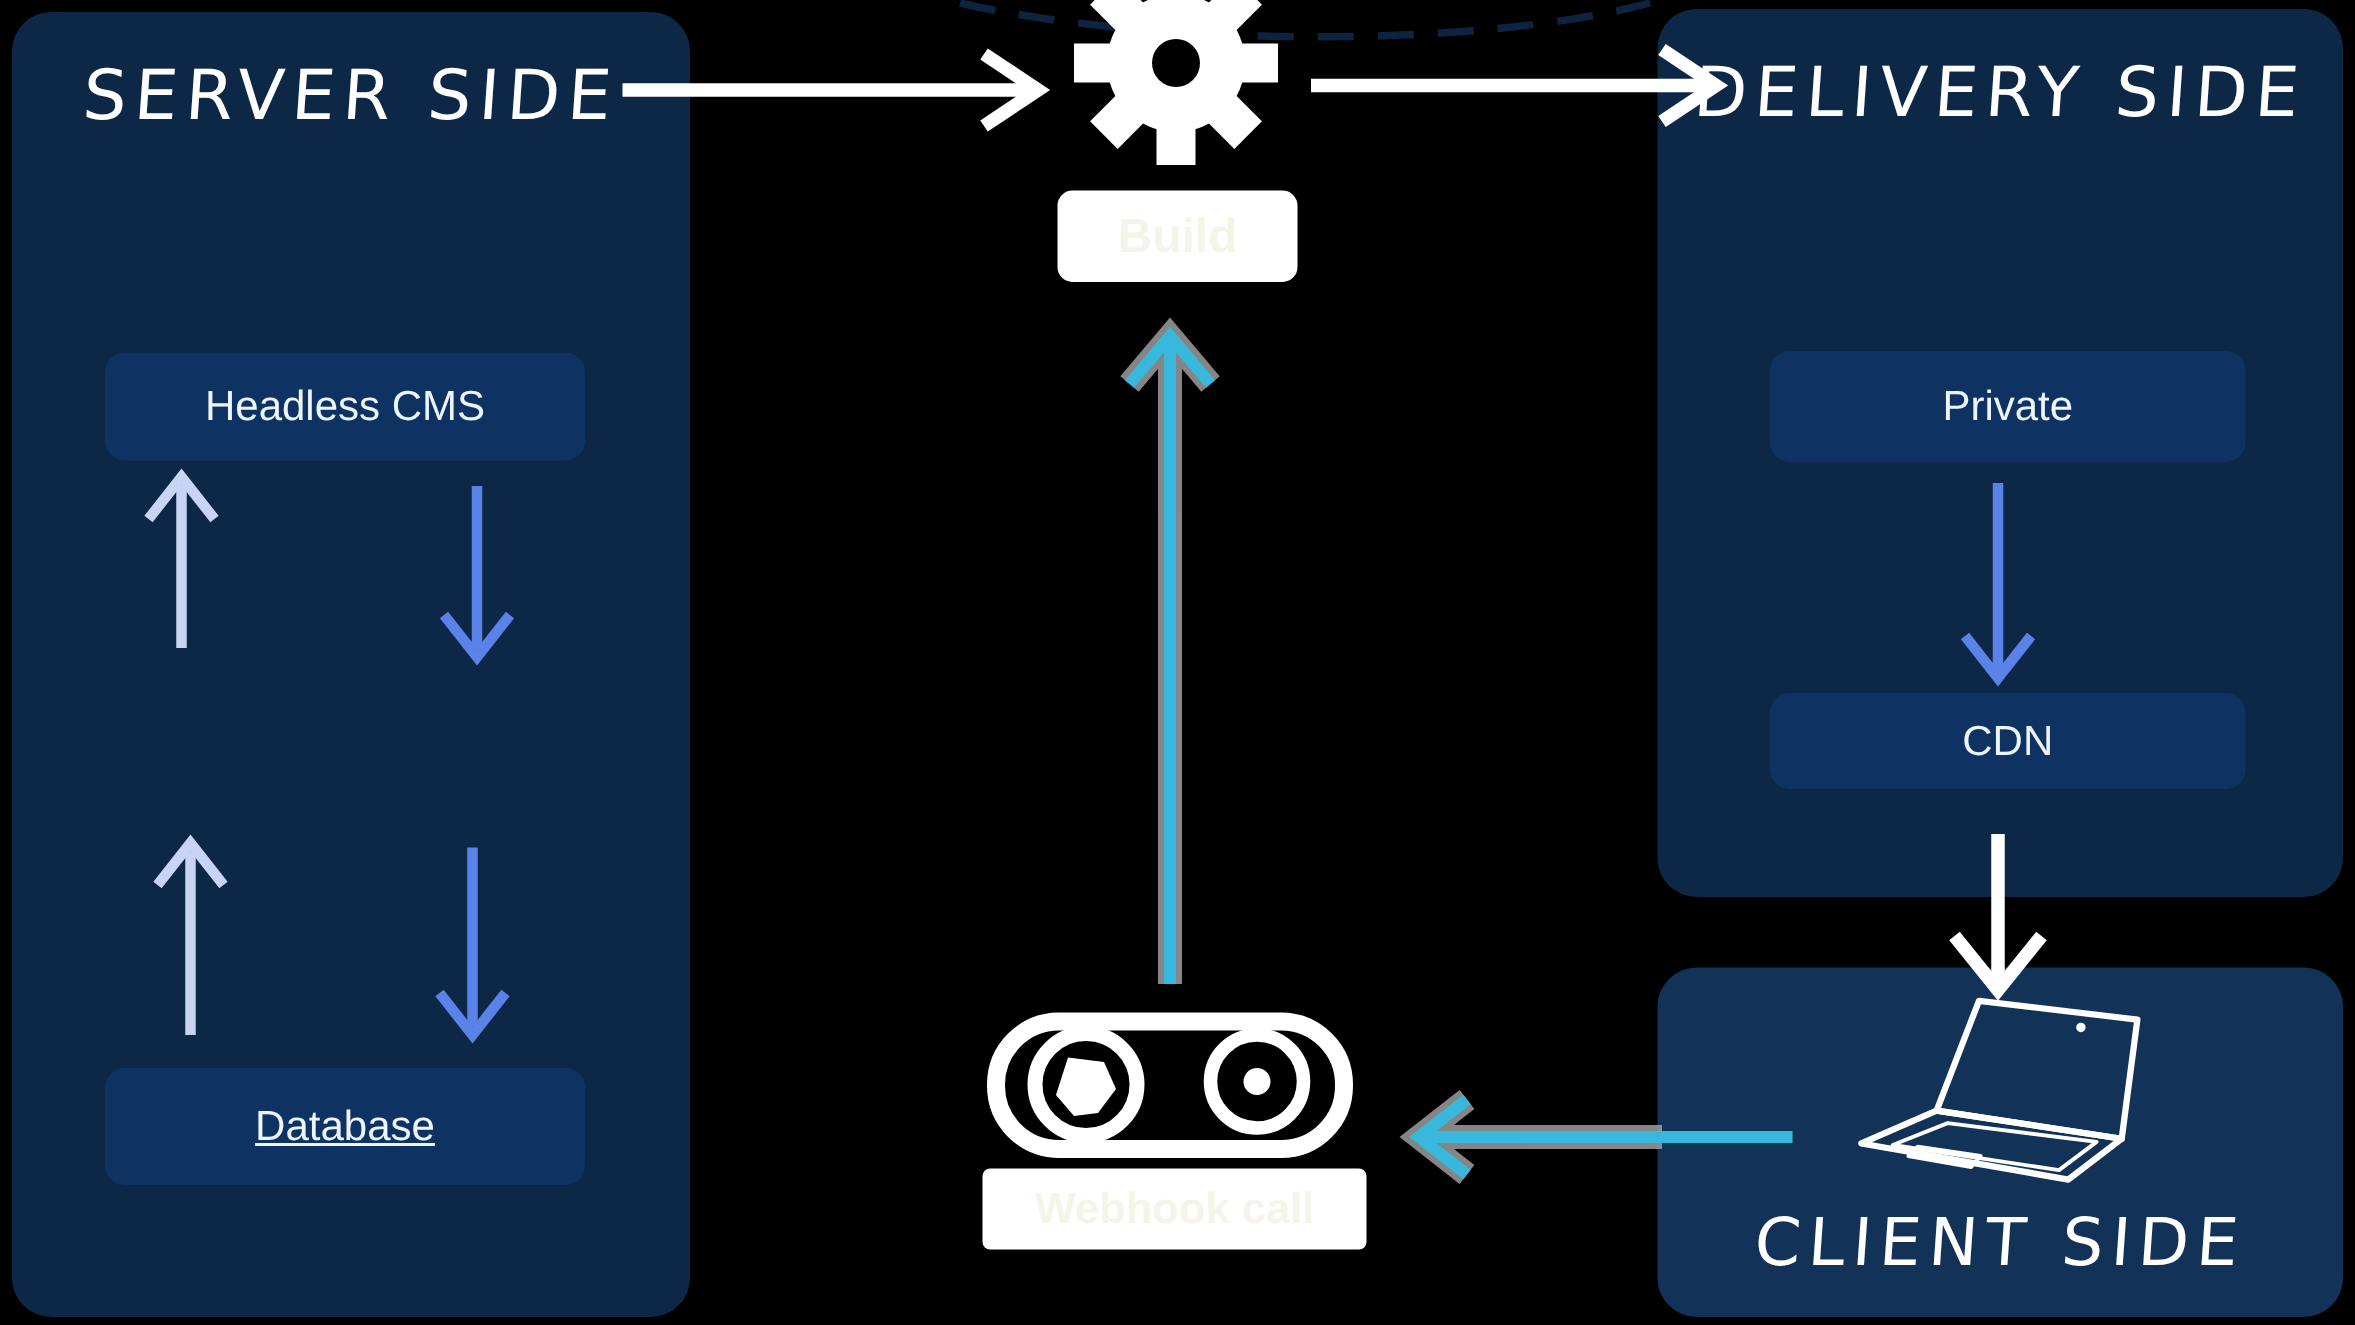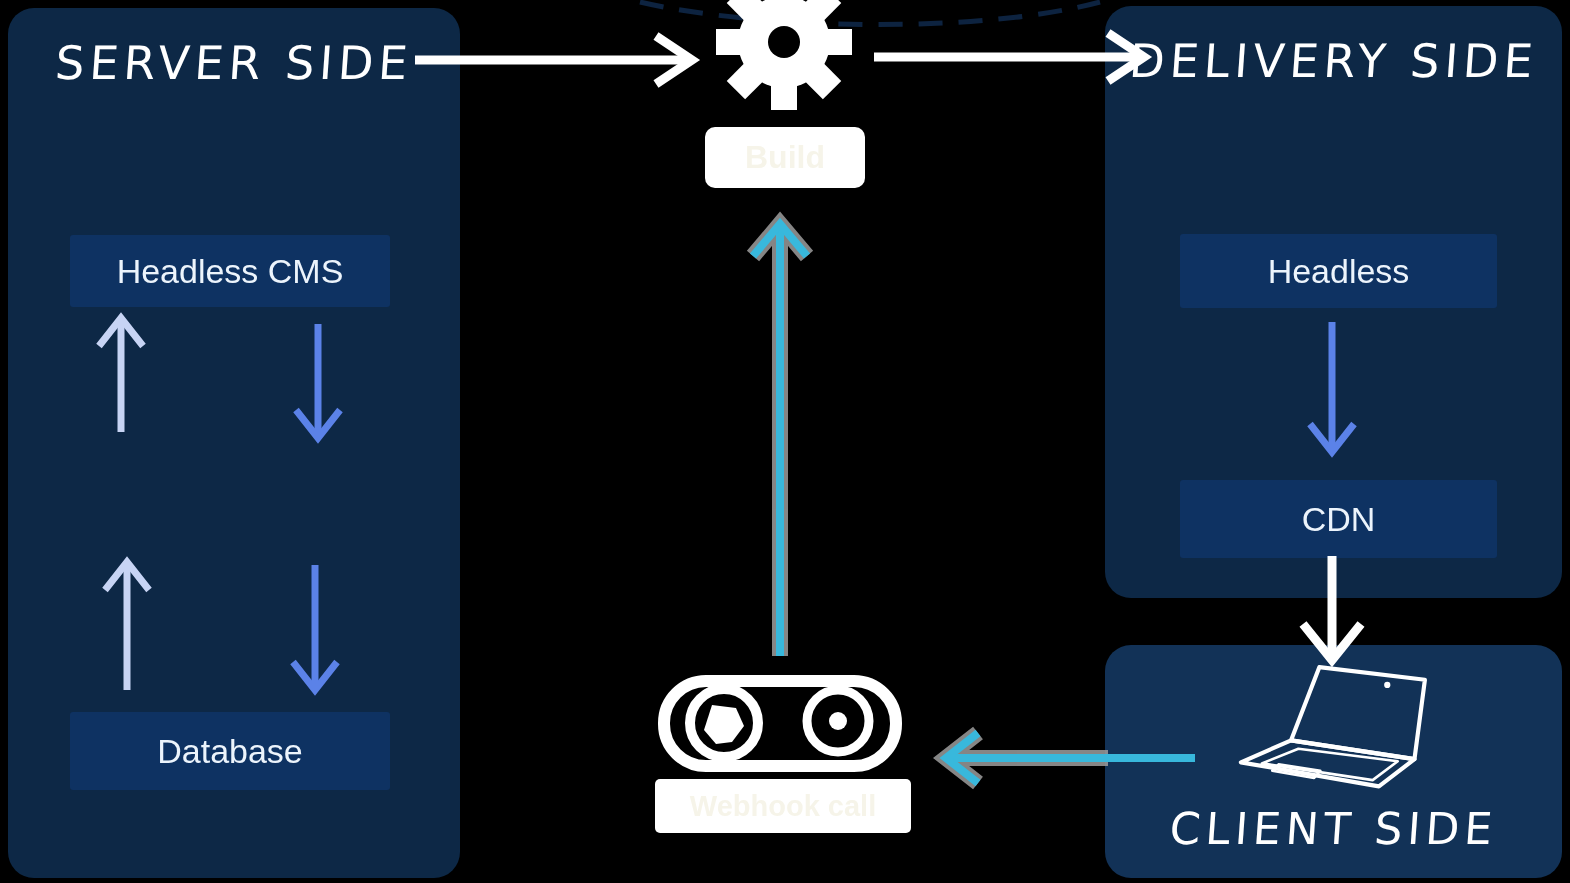--- a/index.html
+++ b/index.html
@@ -8,48 +8,48 @@
     overflow:hidden;font-family:"Liberation Sans",sans-serif;
   }
   .panel{position:absolute;border-radius:26px;background:#0d2846;}
   .panel.client{background:#123257;}
   .panel-title{
     position:absolute;left:0;right:0;text-align:center;color:#fff;
     font-family:"DejaVu Sans",sans-serif;font-size:46px;font-weight:400;
     letter-spacing:5px;transform:skewX(-4deg);white-space:nowrap;
   }
   .node{
-    position:absolute;background:#0e3262;border-radius:3px;
+    position:absolute;background:#0e3262;border-radius:13px;
     display:flex;align-items:center;justify-content:center;
-    color:#ecf4fc;font-size:34px;font-weight:400;
+    color:#ecf4fc;font-size:28px;font-weight:400;
   }
   .white-label{
     position:absolute;background:#ffffff;display:flex;align-items:center;
     justify-content:center;color:#f6f4e9;font-weight:700;
   }
   #build-label{left:705px;top:127px;width:160px;height:61px;border-radius:10px;font-size:32px;}
   #webhook-label{left:655px;top:779px;width:256px;height:54px;border-radius:5px;font-size:29px;}
   svg{position:absolute;top:0;left:0;}
   .overlay{width:1570px;height:883px;}
 </style>
 </head>
 <body>
 
 <div id="stage">
 
   <div class="panel" style="left:8px;top:8px;width:452px;height:870px;">
     <div class="panel-title" style="top:28px;">SERVER SIDE</div>
     <div class="node" style="left:62px;top:227px;width:320px;height:72px;">Headless CMS</div>
-    <div class="node" style="left:62px;top:704px;width:320px;height:78px;">Database</div>
+    <div class="node" style="left:62px;top:704px;width:320px;height:78px;text-decoration:underline;">Database</div>
   </div>
 
   <div class="panel" style="left:1105px;top:6px;width:457px;height:592px;">
     <div class="panel-title" style="top:28px;">DELIVERY SIDE</div>
-    <div class="node" style="left:75px;top:228px;width:317px;height:74px;">Headless</div>
-    <div class="node" style="left:75px;top:474px;width:317px;height:78px;">CDN</div>
+    <div class="node" style="left:75px;top:228px;width:317px;height:74px;">Private</div>
+    <div class="node" style="left:75px;top:456px;width:317px;height:64px;">CDN</div>
   </div>
 
   <div class="panel client" style="left:1105px;top:645px;width:457px;height:233px;">
     <div class="panel-title" style="top:158px;font-size:44px;">CLIENT SIDE</div>
 
     <svg width="230" height="150" viewBox="0 0 220 140" style="left:115px;top:12px;">
       <g fill="none" stroke="#ffffff" stroke-width="4" stroke-linejoin="round" stroke-linecap="round">
         <path d="M95,8 L196,20 L186,96 L68,78 Z"></path>
         <path d="M68,78 L20,99 L152,122 L186,96 Z"></path>
         <path d="M75,86 L40,100 L146,116 L170,98 Z" stroke-width="2.5"></path>

